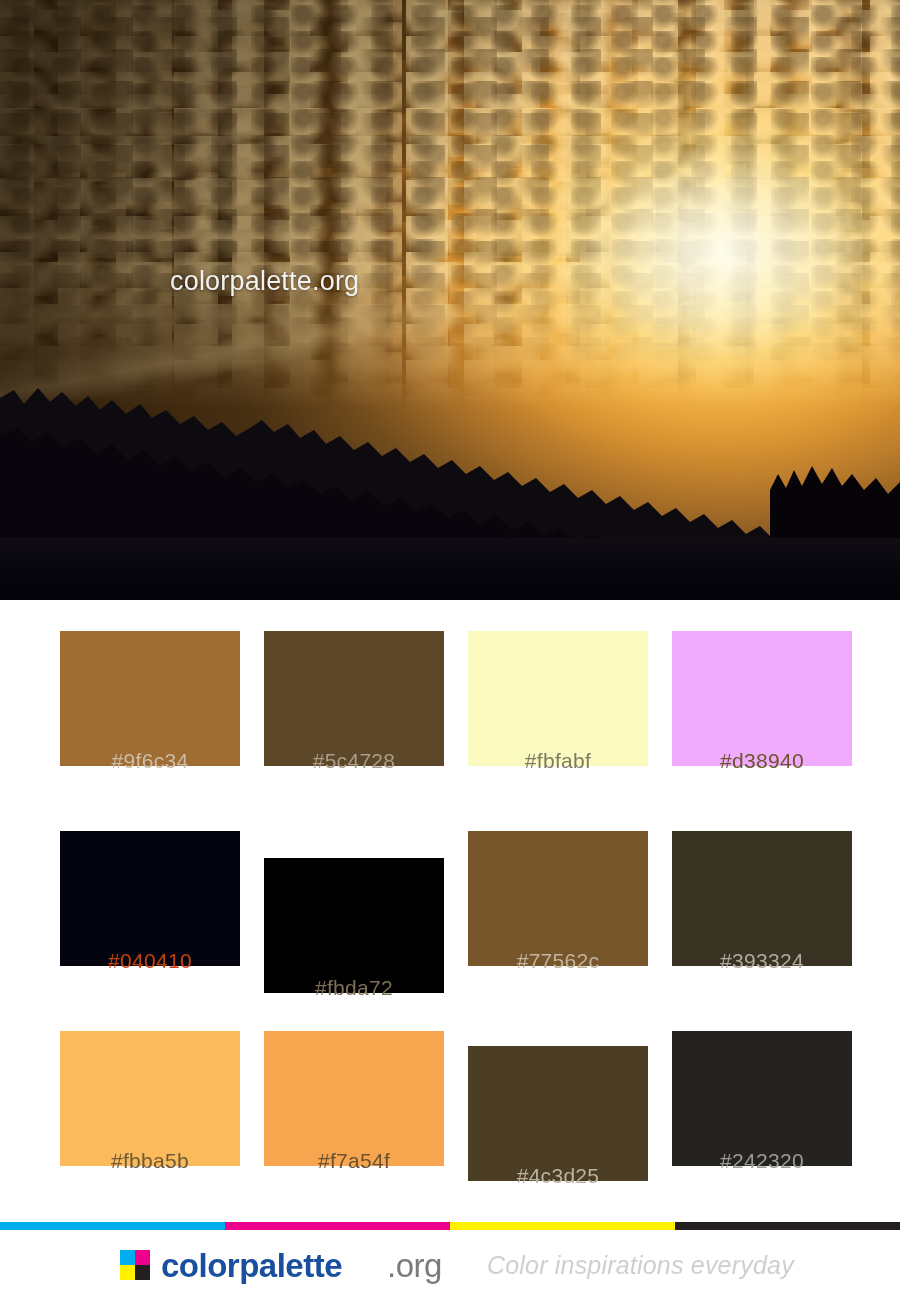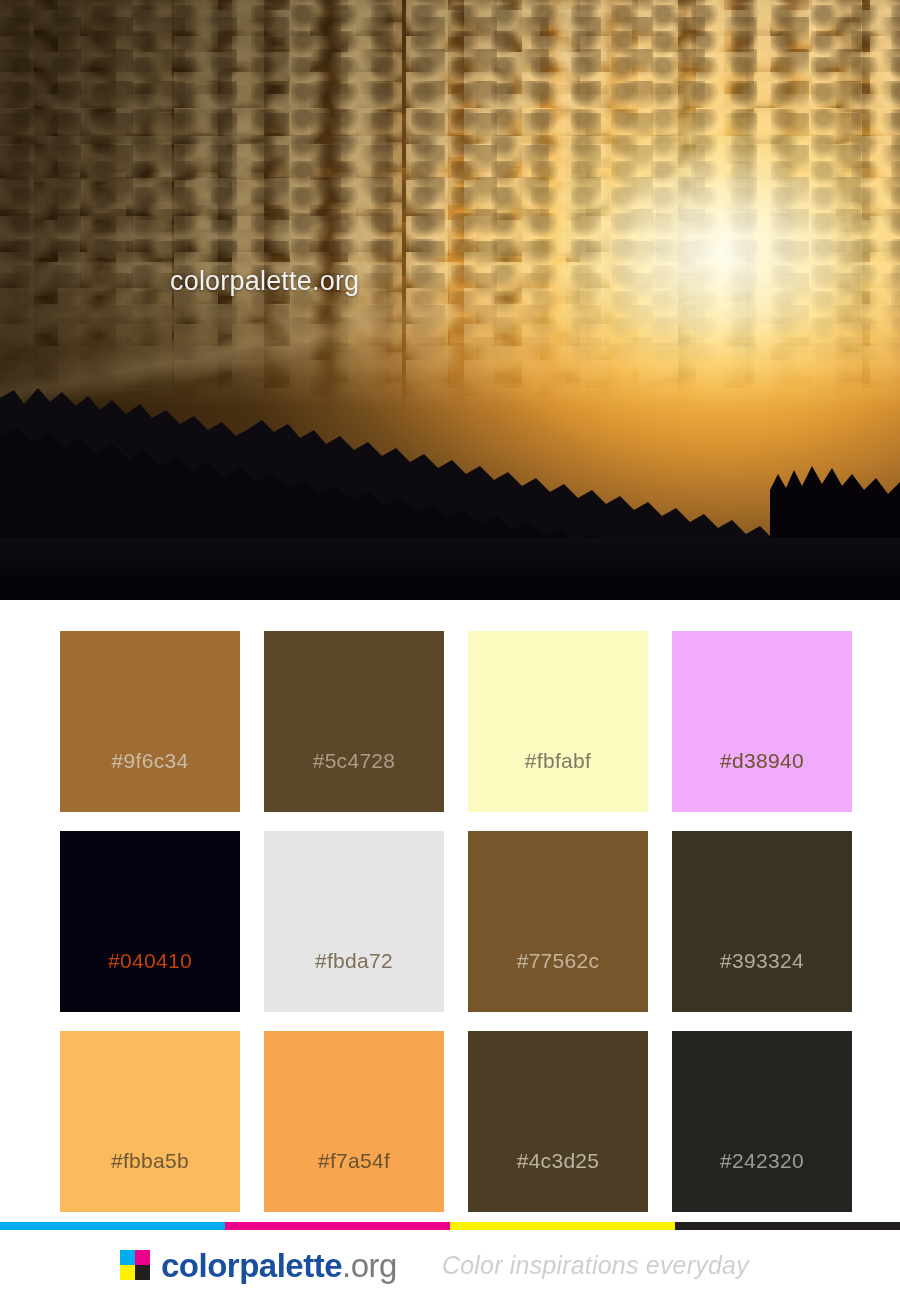--- a/index.html
+++ b/index.html
@@ -100,21 +100,21 @@
 
   
   #palette {
     position:absolute; left:60px; top:631px;
     width:780px;
     display:grid;
     grid-template-columns:repeat(4,180px);
     grid-template-rows:repeat(3,181px);
     column-gap:24px; row-gap:19px;
   }
-  .swatch { position:relative; width:180px; height:181px; }
+  .swatch { position:relative; width:180px; height:135px; }
   .swatch .hex {
     position:absolute; left:0; right:0; top:118px;
     text-align:center;
     font-size:21px; letter-spacing:.3px;
     font-family:"Liberation Sans", sans-serif;
   }
 
   
   #stripe { position:absolute; left:0; top:1222px; width:900px; height:8px; display:flex; }
   #stripe span { flex:1 1 0; height:8px; display:block; }
@@ -126,21 +126,21 @@
   }
   #brand { display:flex; align-items:center; margin-left:120px; }
   #logo-mark {
     width:30px; height:30px;
     display:grid; grid-template-columns:1fr 1fr; grid-template-rows:1fr 1fr;
     margin-right:11px;
   }
   #logo-mark i { display:block; }
   #brand-text { font-size:33px; font-weight:bold; letter-spacing:-.5px; line-height:1; }
   #brand-text .name { color:#1a4fa0; }
-  #brand-text .tld  { color:#7b7b7b; font-weight:normal; }
+  #brand-text .tld  { color:#7b7b7b; font-weight:normal;margin-left:45px; }
   #tagline {
     margin-left:45px;
     font-size:25px; font-style:italic; color:#cfcfcf;
     letter-spacing:.2px;
   }
 </style>
 </head>
 <body>
 
 <div id="photo">
@@ -189,36 +189,36 @@
     </div>
     <div class="swatch" style="background: rgb(251, 250, 191); padding-left: 43px;">
       <div class="hex" style="color: rgb(124, 124, 102);">#fbfabf</div>
     </div>
     <div class="swatch" style="background: #f0abfc;">
       <div class="hex" style="color: rgb(107, 83, 48);">#d38940</div>
     </div>
     <div class="swatch" style="background: rgb(4, 4, 16);">
       <div class="hex" style="color: #c2410c;">#040410</div>
     </div>
-    <div class="swatch" style="background: #e5e5e5;">
+    <div class="swatch" style="background: #000000; margin-top: 27px;">
       <div class="hex" style="color: rgb(125, 112, 85);">#fbda72</div>
     </div>
     <div class="swatch" style="background: rgb(119, 86, 44);">
       <div class="hex" style="color: rgb(194, 180, 157);">#77562c</div>
     </div>
     <div class="swatch" style="background: rgb(57, 51, 36);">
       <div class="hex" style="color: rgb(176, 170, 156);">#393324</div>
     </div>
     <div class="swatch" style="background: rgb(251, 186, 91);">
       <div class="hex" style="color: rgb(110, 90, 54);">#fbba5b</div>
     </div>
     <div class="swatch" style="background: rgb(247, 165, 79);">
       <div class="hex" style="color: rgb(107, 82, 48);">#f7a54f</div>
     </div>
-    <div class="swatch" style="background: rgb(76, 61, 37);">
+    <div class="swatch" style="background: rgb(76, 61, 37); margin-top: 15px;">
       <div class="hex" style="color: rgb(188, 179, 163);">#4c3d25</div>
     </div>
     <div class="swatch" style="background: rgb(36, 35, 32);">
       <div class="hex" style="color: rgb(157, 155, 149);">#242320</div>
     </div>
   </div>
 
 <div id="stripe">
     <span style="background: rgb(0, 174, 239);"></span>
     <span style="background: rgb(236, 0, 140);"></span>

